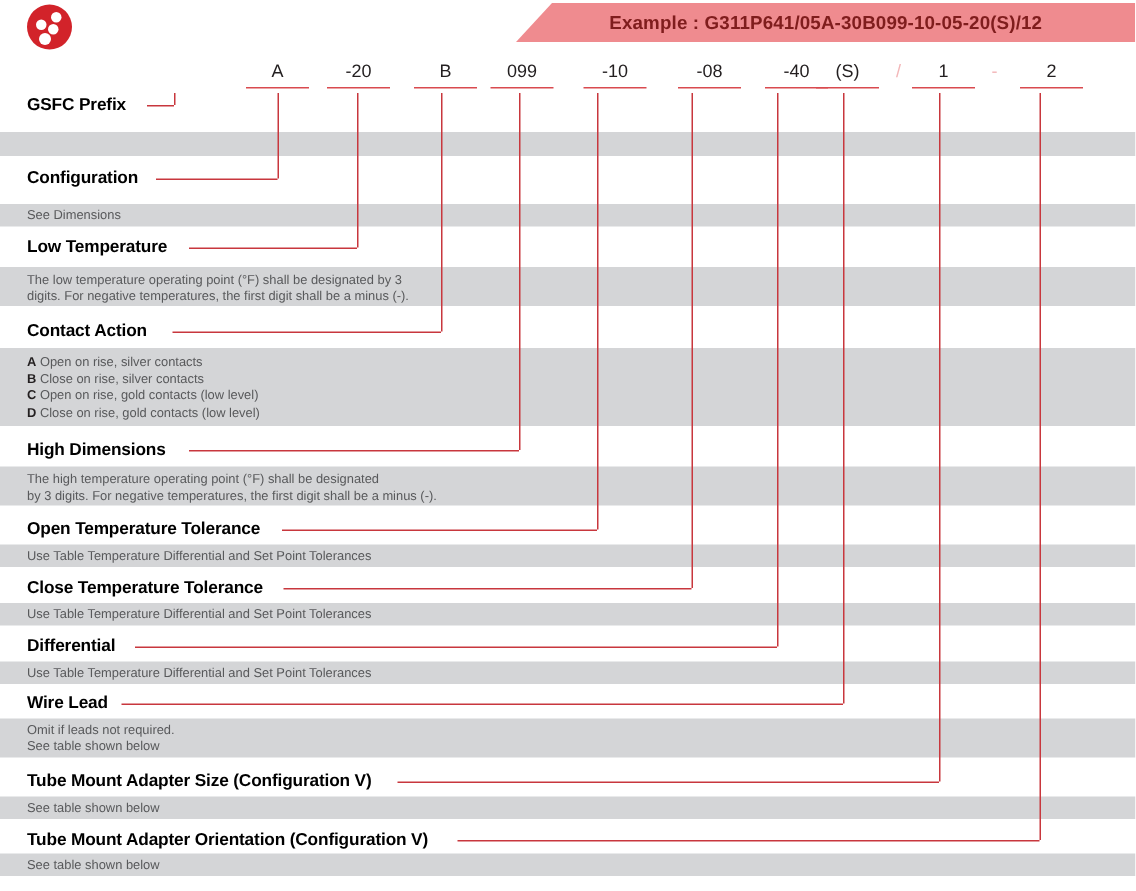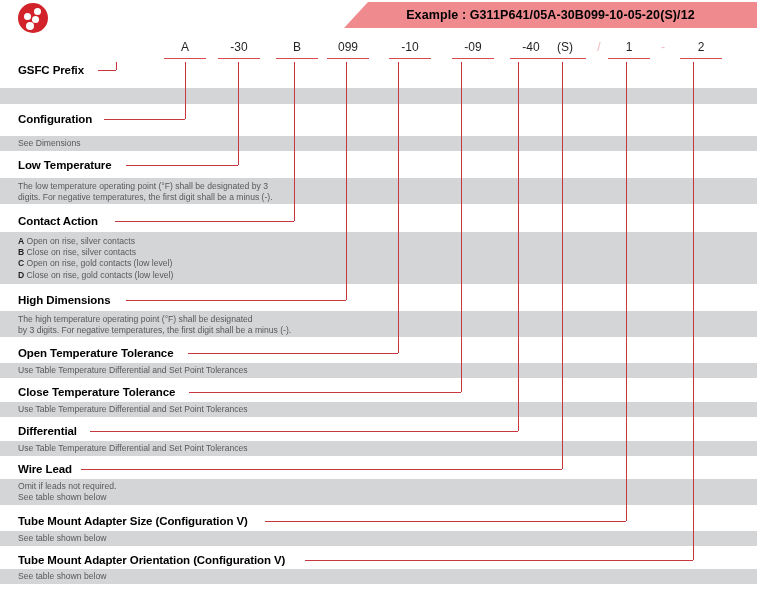--- a/index.html
+++ b/index.html
@@ -47,21 +47,21 @@
     color: #939598;
   }
 
   #example-banner {
     position: absolute;
     right: 0; top: 2px;
     height: 26px;
     width: 413px;
     background: #ef8b8f;
     clip-path: polygon(24px 0, 100% 0, 100% 100%, 0 100%);
-    color: #000000;
+    color: #7f1d1d;
     font-size: 12.5px;
     font-weight: bold;
     display: flex;
     align-items: center;
     justify-content: center;
     letter-spacing: 0.1px;
   }
 
   
   #partnumber-row {
@@ -136,25 +136,25 @@
     <span class="logo-dot" id="logo-dot-top"></span>
     <span class="logo-dot" id="logo-dot-mid"></span>
     <span class="logo-dot" id="logo-dot-left"></span>
     <span class="logo-dot" id="logo-dot-bottom"></span>
   </div>
   <div id="example-banner">Example : G311P641/05A-30B099-10-05-20(S)/12</div>
 </div>
 
 <div id="partnumber-row">
     <div class="pn-seg" style="left: 164px; width: 42px;">A</div>
-    <div class="pn-seg" style="left: 218px; width: 42px;">-30</div>
+    <div class="pn-seg" style="left: 218px; width: 42px;">-20</div>
     <div class="pn-seg" style="left: 276px; width: 42px;">B</div>
     <div class="pn-seg" style="left: 327px; width: 42px;">099</div>
     <div class="pn-seg" style="left: 389px; width: 42px;">-10</div>
-    <div class="pn-seg" style="left: 452px; width: 42px;">-09</div>
+    <div class="pn-seg" style="left: 452px; width: 42px;">-08</div>
     <div class="pn-seg" style="left: 510px; width: 42px;">-40</div>
     <div class="pn-seg" style="left: 544px; width: 42px;">(S)</div>
     <div class="pn-sep" style="left: 584px; width: 30px;">/</div>
     <div class="pn-seg" style="left: 608px; width: 42px;">1</div>
     <div class="pn-sep" style="left: 648px; width: 30px;">-</div>
     <div class="pn-seg" style="left: 680px; width: 42px;">2</div>
   </div>
 
 <div id="rows-layer">
     <div class="band" style="top: 88px; height: 16px;"></div>

